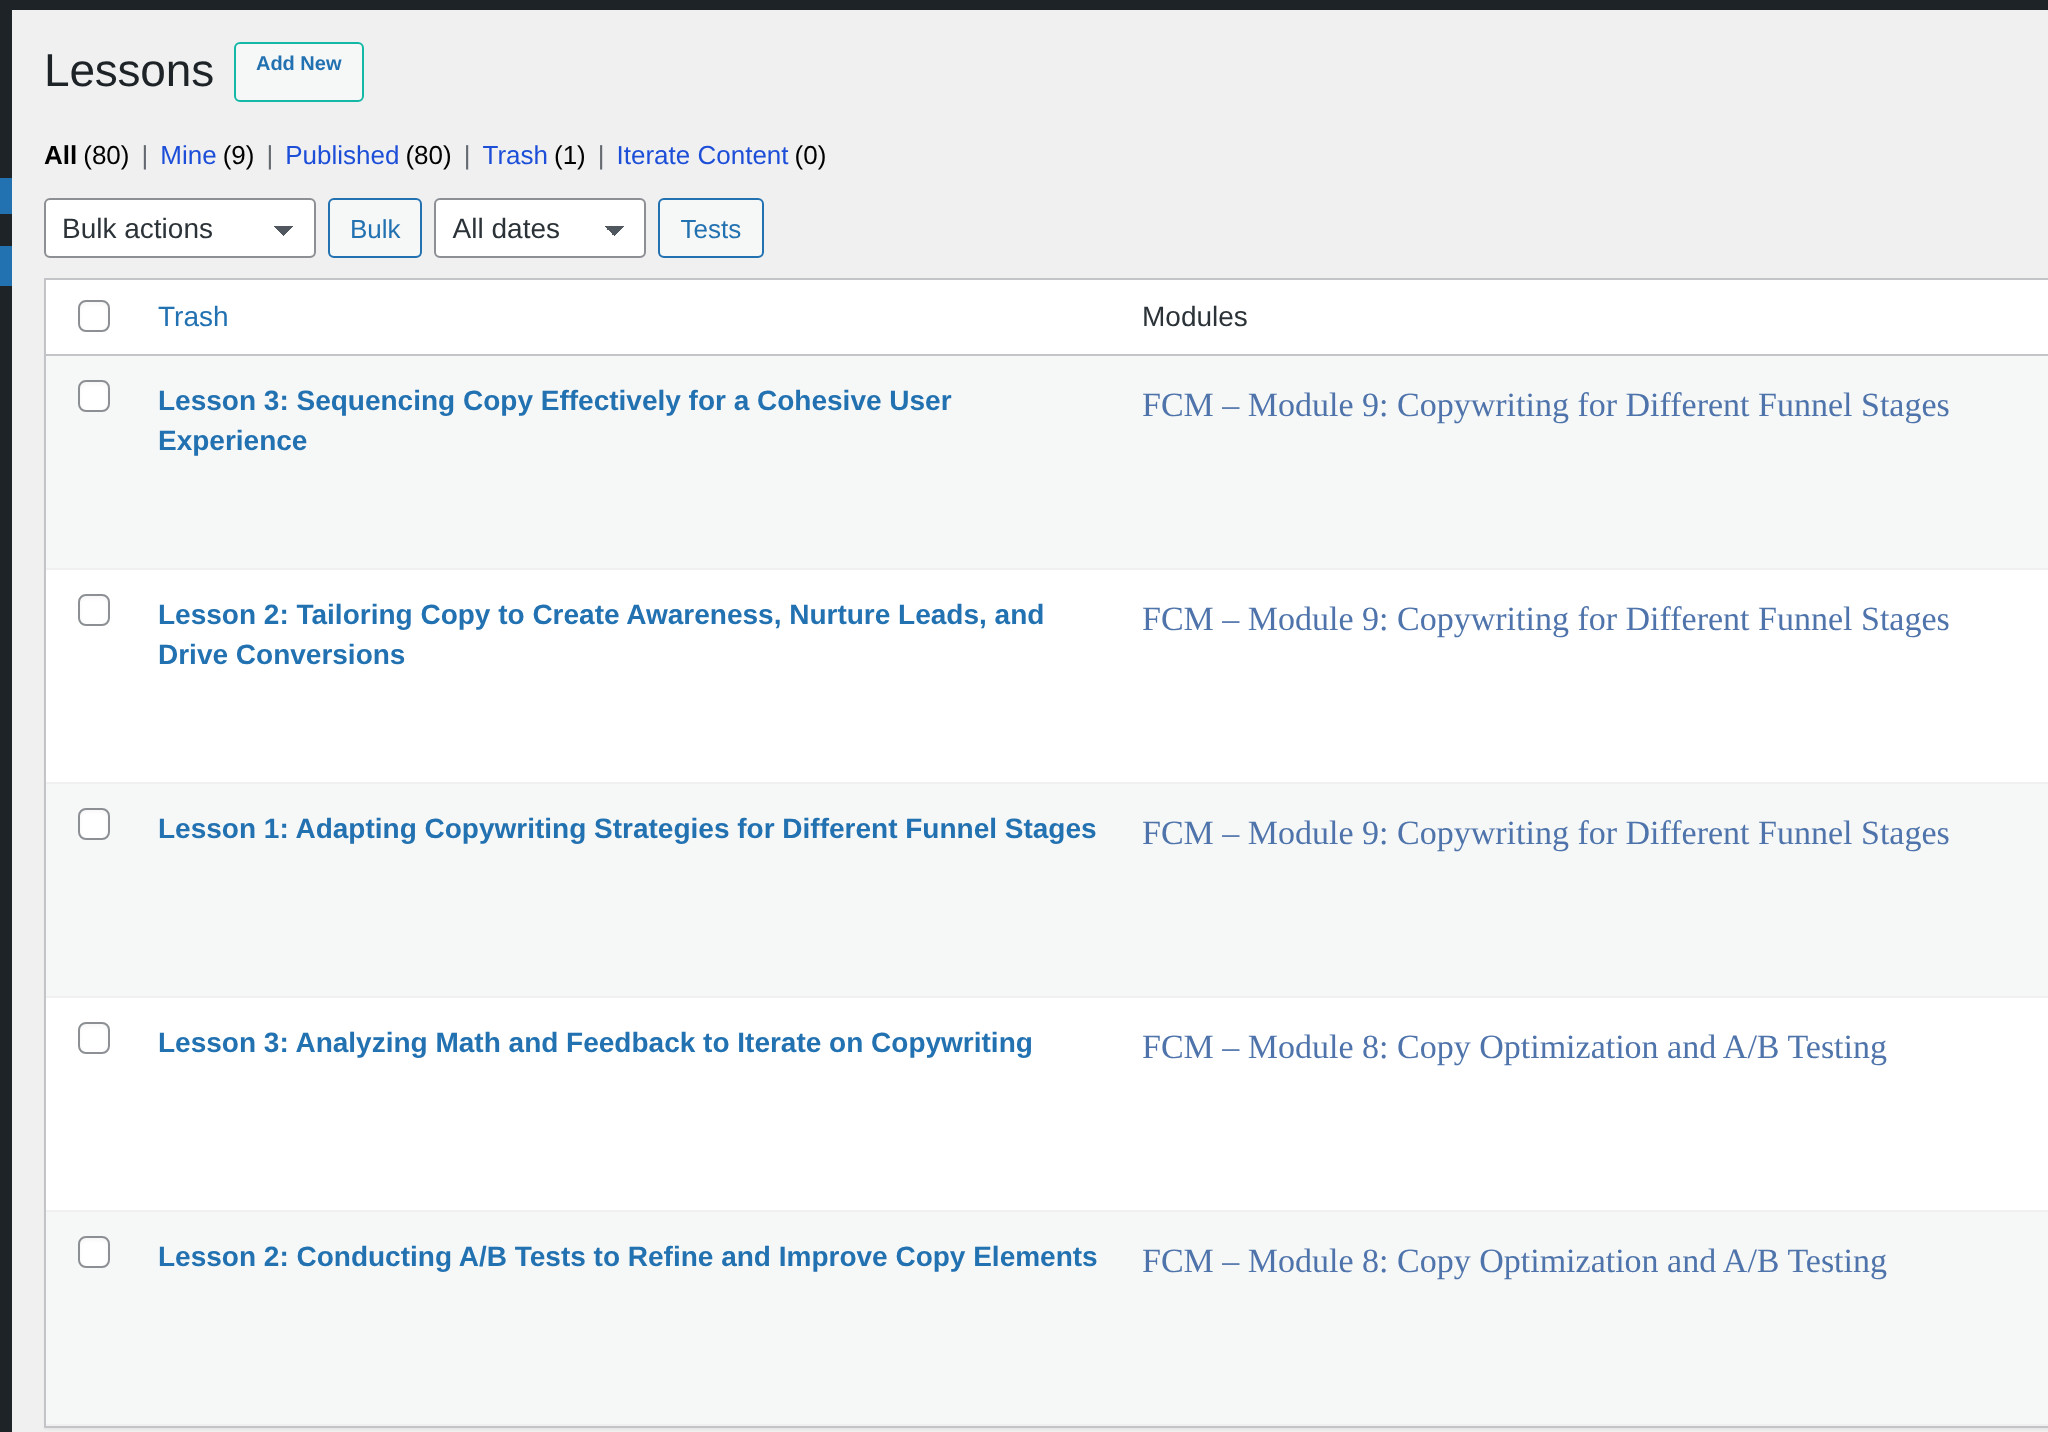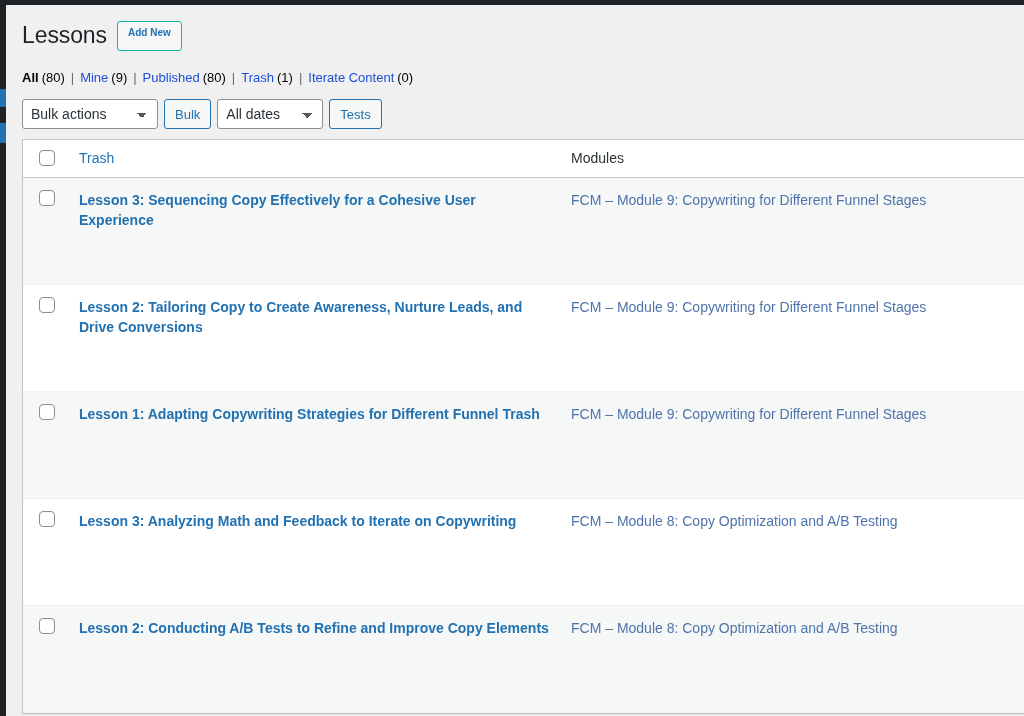--- a/index.html
+++ b/index.html
@@ -216,23 +216,24 @@
   .row-title {
     color: #2271b1;
     font-weight: 600;
     font-size: 14px;
     line-height: 1.45;
     text-decoration: none;
     display: inline;
   }
   .mod-link {
     color: #4f74ab;
-    font-size: 14px;
+    font-size: 17px;
     line-height: 1.5;
     text-decoration: none;
+    font-family: Liberation Serif, serif;
   }
 
   
   .cb-wrap { padding-top: 2px; }
   input[type="checkbox"] {
     -webkit-appearance: none;
     -moz-appearance: none;
     appearance: none;
     width: 16px; height: 16px;
     margin: 0;
@@ -357,21 +358,21 @@
           </td>
         </tr>
 
         <tr class="alternate" data-rowheight="107">
           <td class="col-cb">
             <span class="cb-wrap">
               <input type="checkbox" style="">
             </span>
           </td>
           <td class="col-title">
-            <a class="row-title">Lesson 1: Adapting Copywriting Strategies for Different Funnel Trash</a>
+            <a class="row-title">Lesson 1: Adapting Copywriting Strategies for Different Funnel Stages</a>
           </td>
           <td class="col-mod">
             <a class="mod-link">FCM – Module 9: Copywriting for Different Funnel Stages</a>
           </td>
         </tr>
 
         <tr data-rowheight="107">
           <td class="col-cb">
             <span class="cb-wrap">
               <input type="checkbox" style="">

